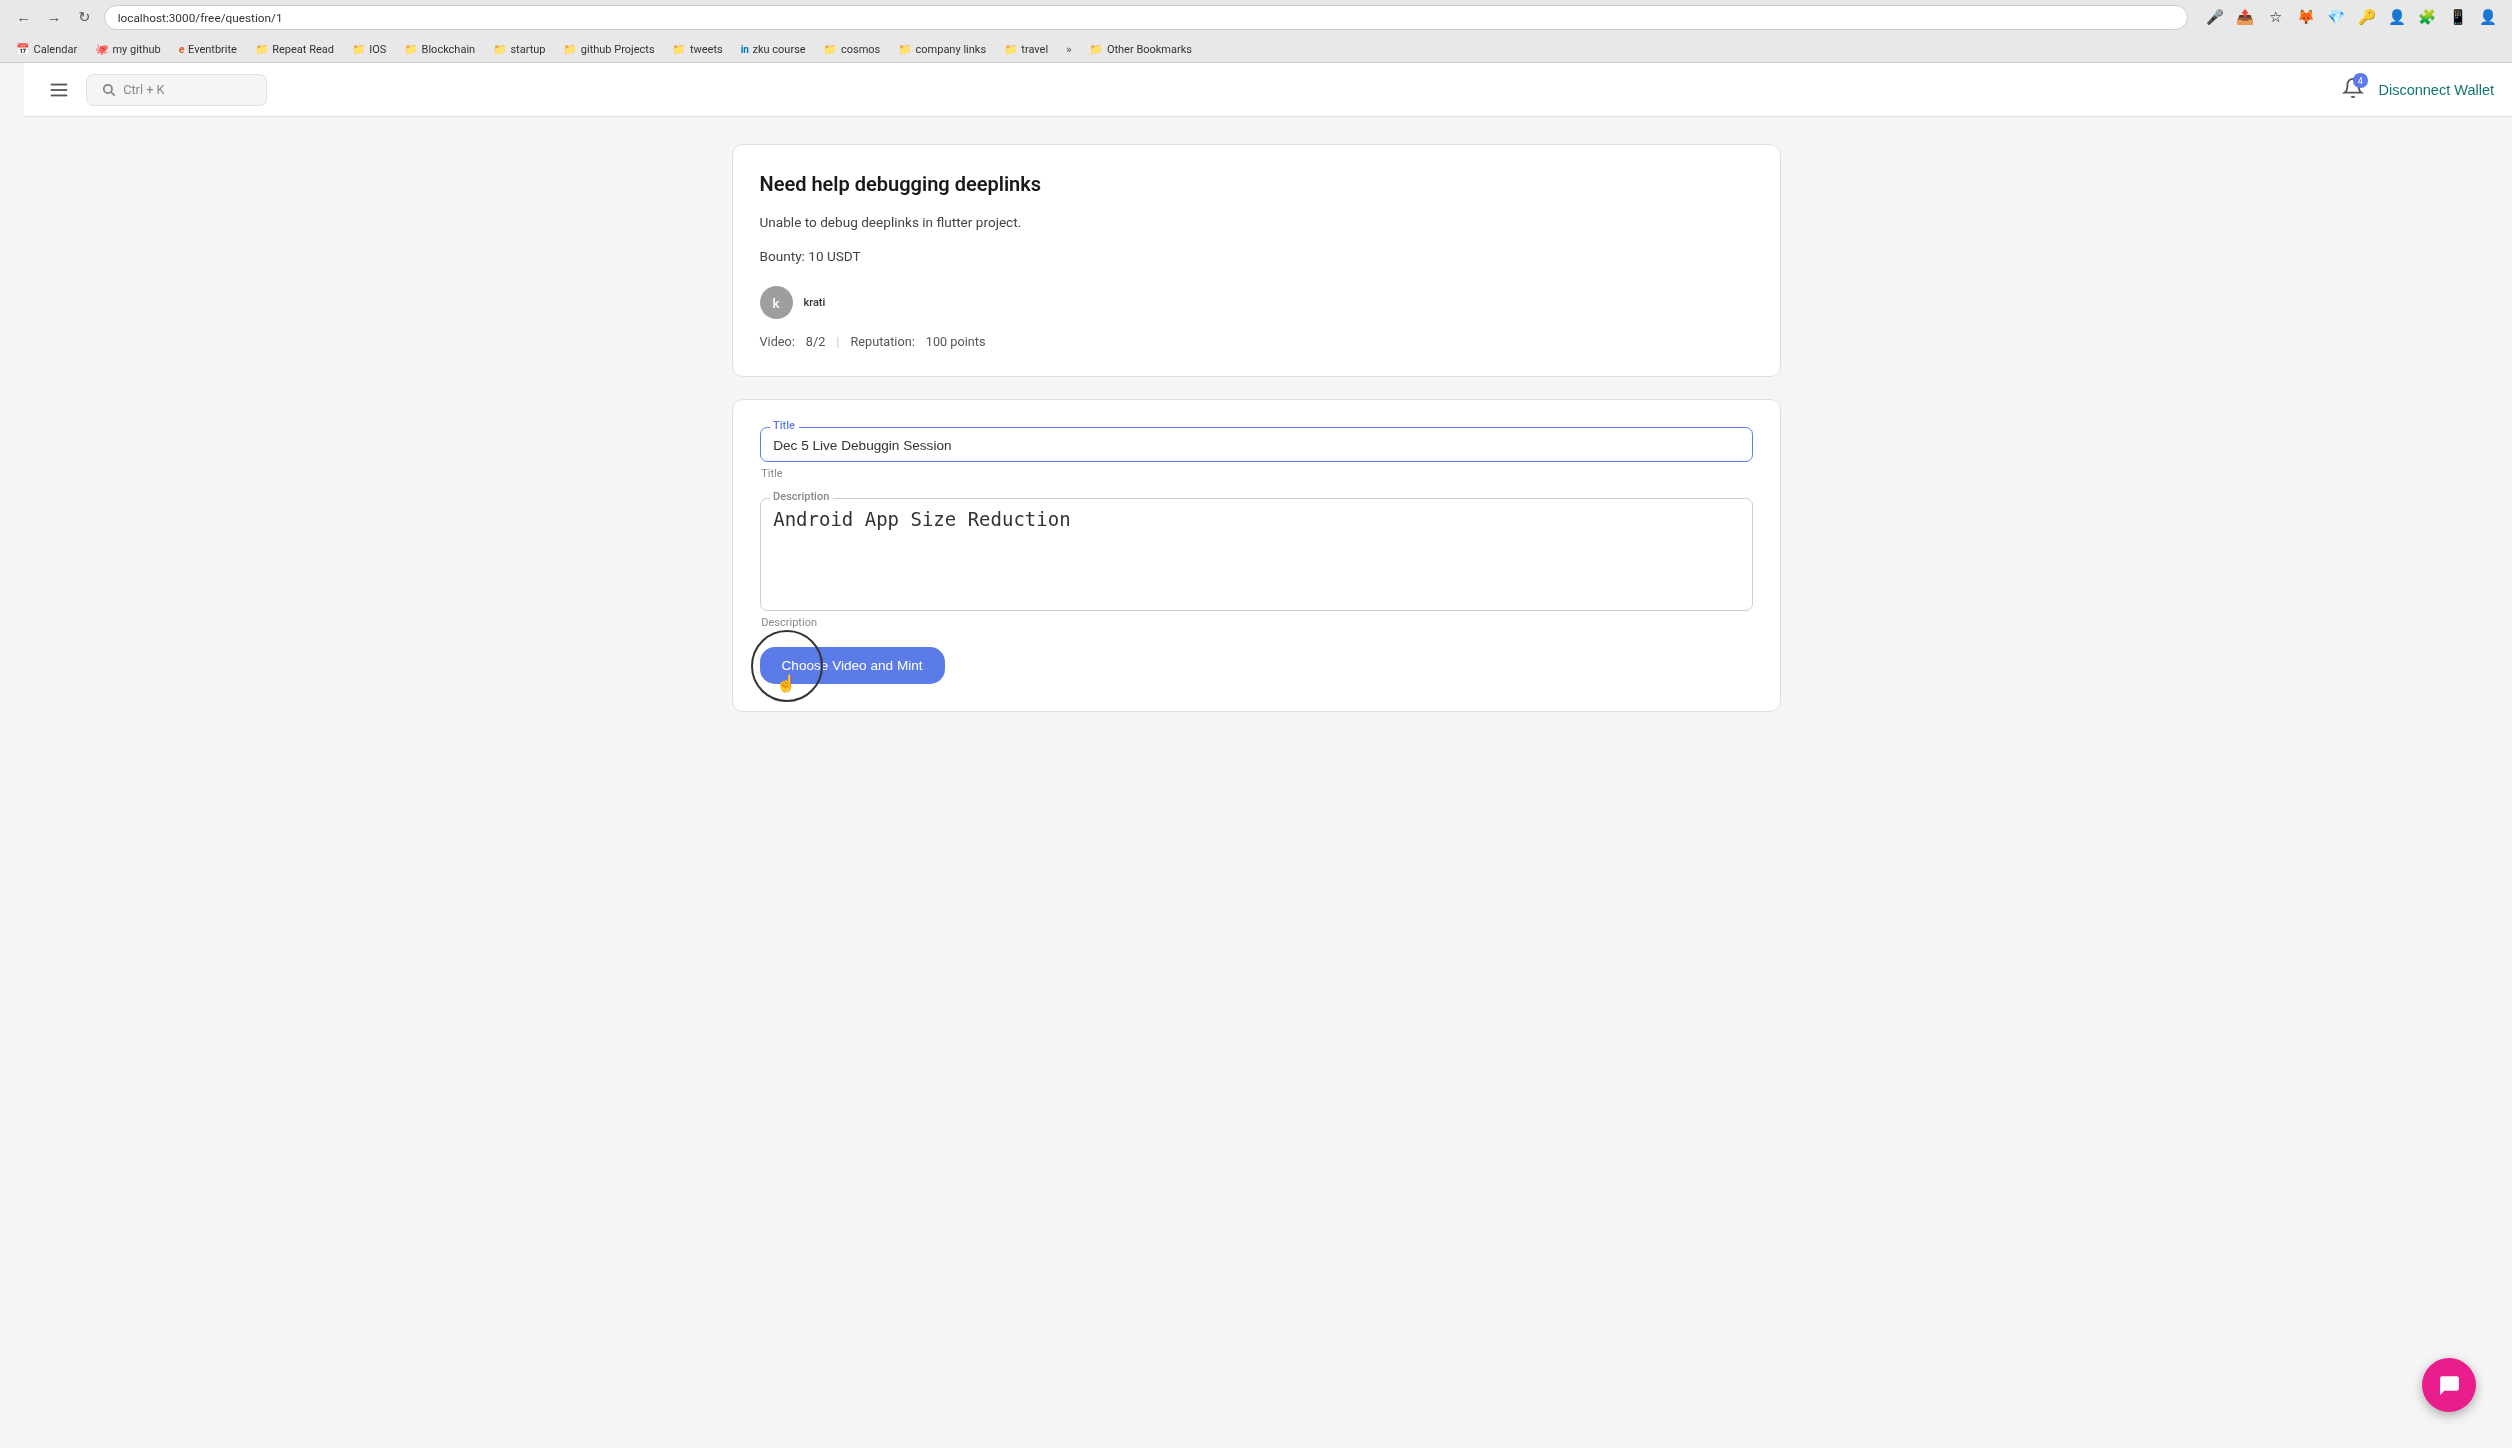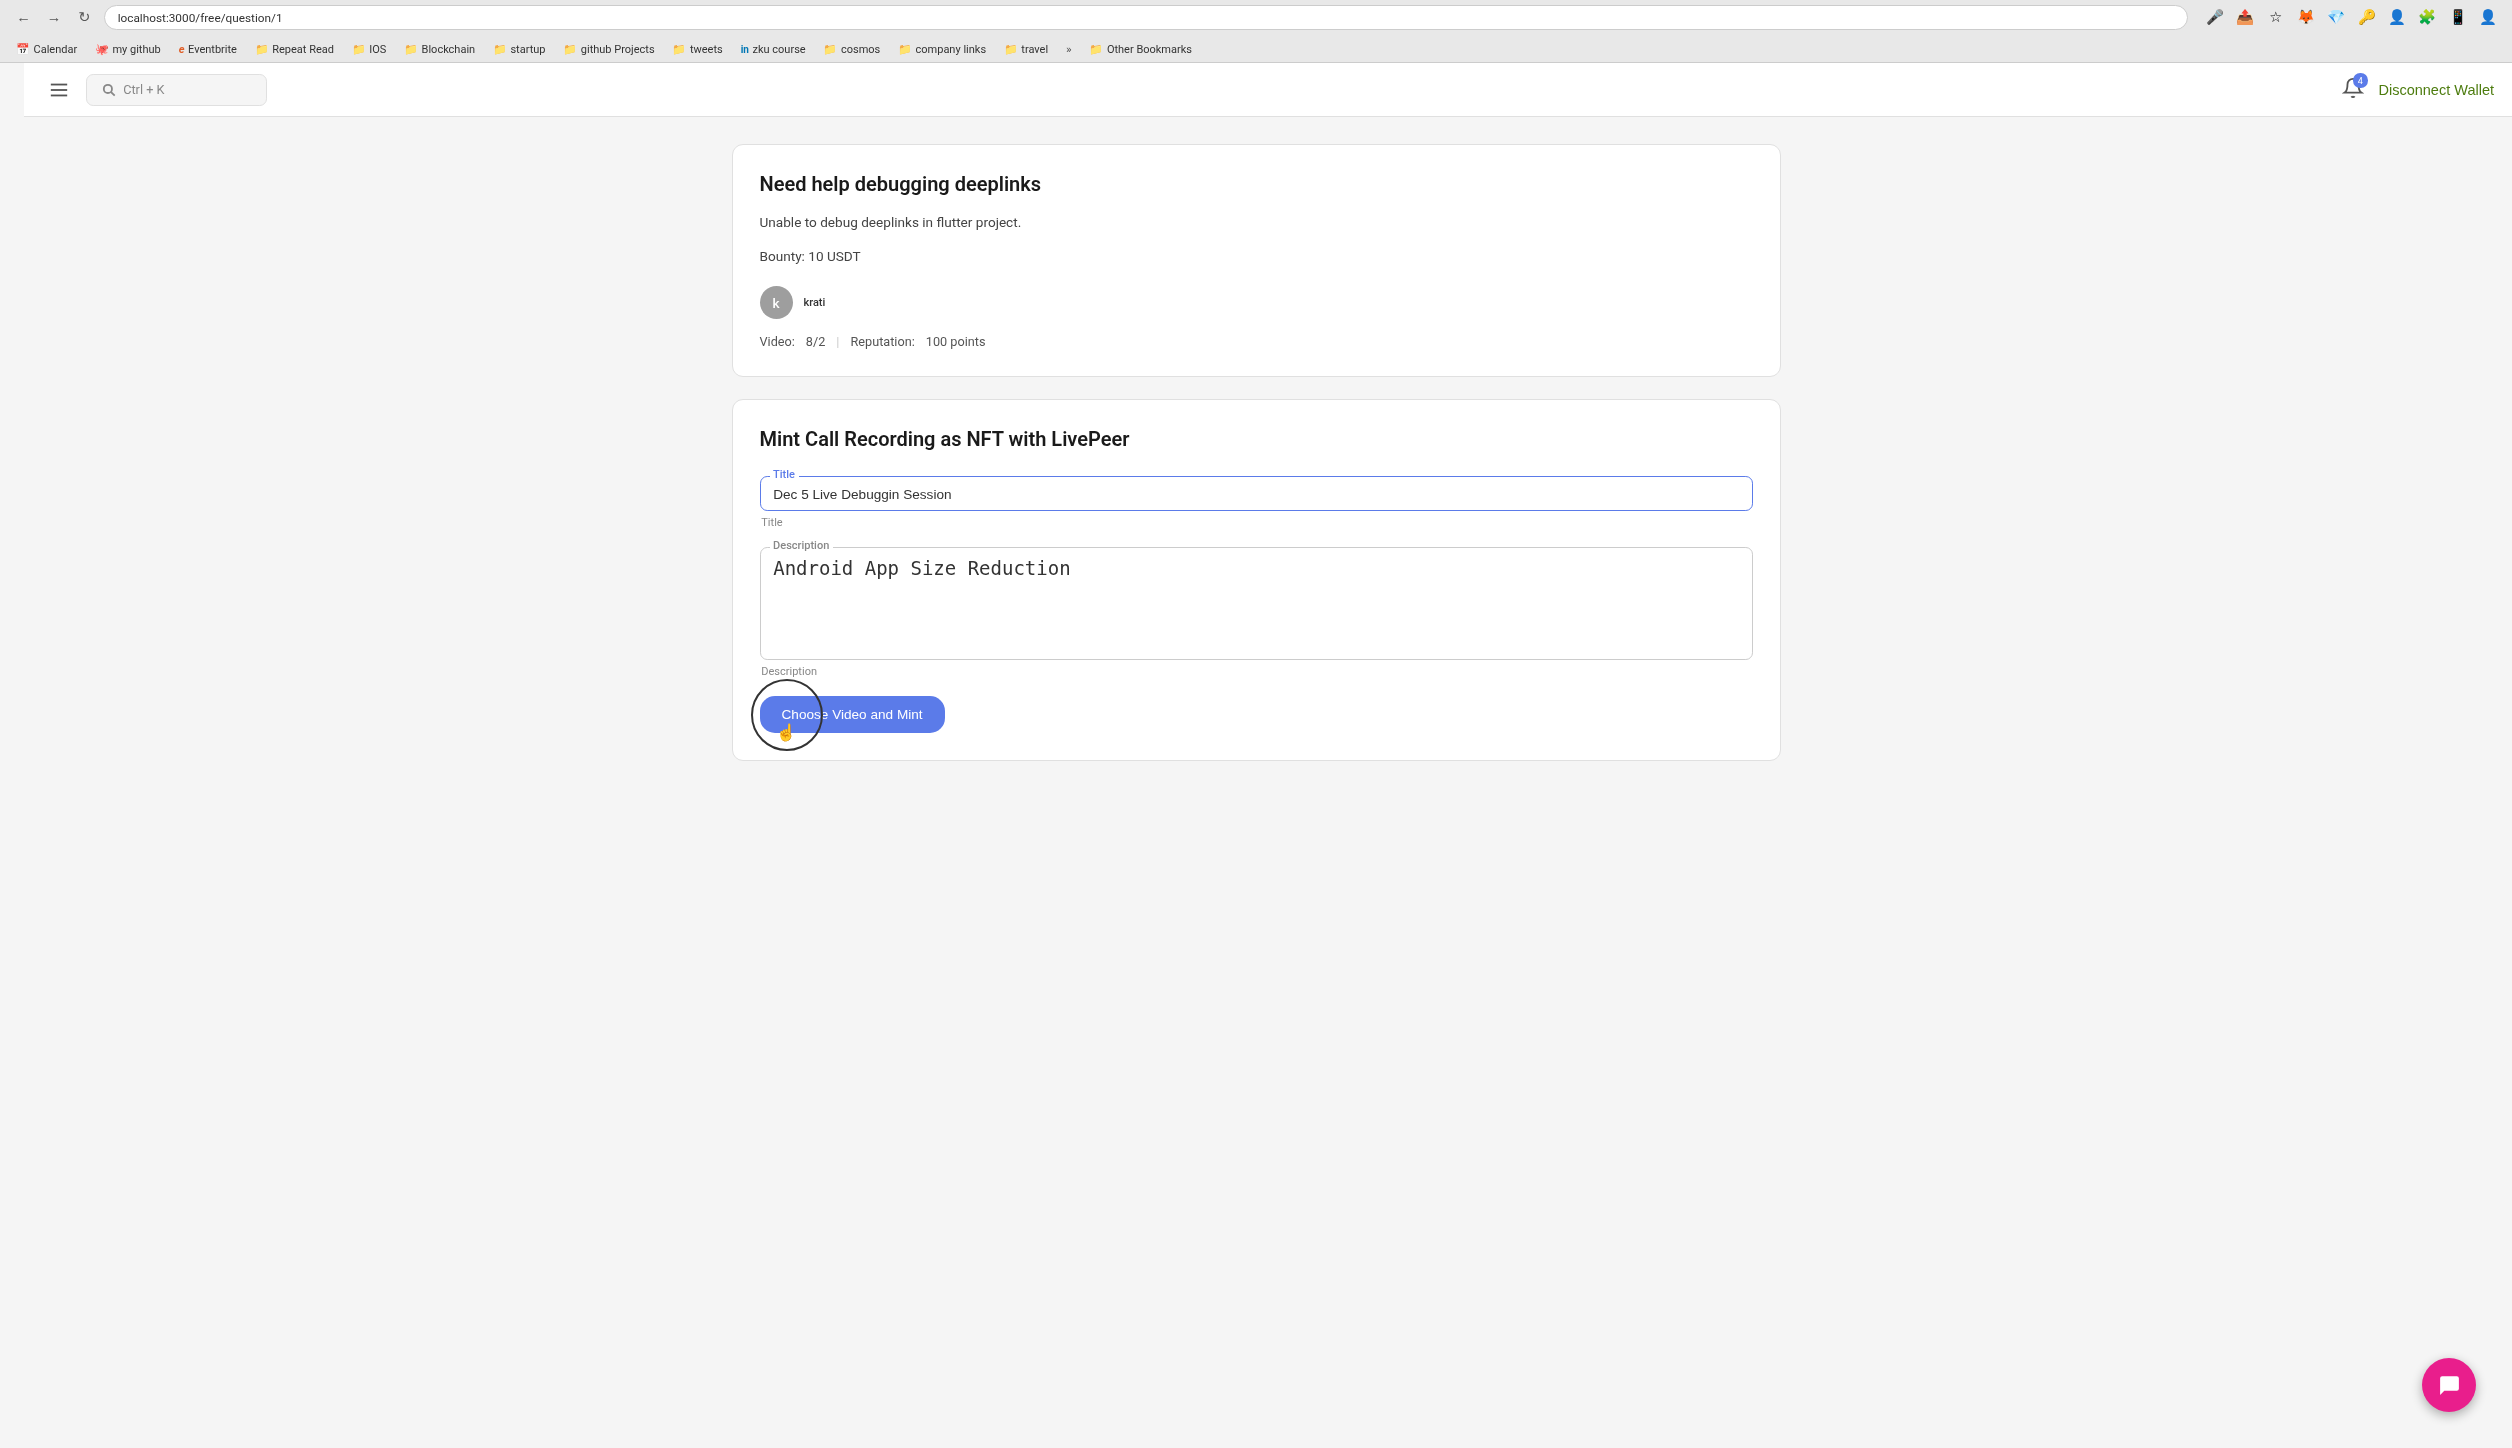--- a/index.html
+++ b/index.html
@@ -19,21 +19,21 @@
     .bookmarks-more { padding: 2.7px 7.2px; cursor: pointer; color: #555; font-size: 11.8px; }
 
     
     .app-header { background: white; border-bottom: 0.9px solid #e0e0e0; display: flex; align-items: center; padding: 0 18px; height: 54px; margin-left: 24px; }
     .menu-icon { width: 33px; height: 33px; display: flex; align-items: center; justify-content: center; cursor: pointer; color: #555; font-size: 18px; }
     .search-bar { margin-left: 11px; background: #f5f5f5; border: 0.9px solid #e0e0e0; border-radius: 7.2px; padding: 7.2px 14.5px; display: flex; align-items: center; gap: 7.2px; min-width: 181px; color: #888; font-size: 12.7px; cursor: text; }
     .header-right { margin-left: auto; display: flex; align-items: center; gap: 14.5px; }
     .notification-icon { position: relative; cursor: pointer; }
     .notification-icon svg { width: 22px; height: 22px; color: #555; }
     .notification-badge { position: absolute; top: -3.6px; right: -3.6px; background: #5b7be9; color: white; border-radius: 50%; width: 14.5px; height: 14.5px; font-size: 9px; display: flex; align-items: center; justify-content: center; }
-    .disconnect-btn { background: none; border: none; font-size: 14.5px; color: #4d7c0f; cursor: pointer; font-weight: 500; }
+    .disconnect-btn { background: none; border: none; font-size: 14.5px; color: #0f766e; cursor: pointer; font-weight: 500; }
 
     
     .main-content { max-width: 1085px; margin: 0 auto; padding: 27px 18px; }
 
     
     .question-card { background: white; border-radius: 11px; padding: 27px; margin-bottom: 22px; border: 0.9px solid #e0e0e0; }
     .question-title { font-size: 20px; font-weight: 600; color: #1a1a1a; margin-bottom: 18px; }
     .question-desc { font-size: 13.6px; color: #444; margin-bottom: 18px; }
     .question-bounty { font-size: 13.6px; color: #444; margin-bottom: 22px; }
     .user-info { display: flex; align-items: center; gap: 11px; margin-bottom: 14.5px; }
@@ -197,21 +197,20 @@
     <div class="user-stats">
       <span>Video:</span>
       <span>8/2</span>
       <span class="stat-separator">|</span>
       <span>Reputation:</span>
       <span>100 points</span>
     </div>
   </div>
 
   <div class="mint-card">
-    <h2 class="mint-title">Mint Call Recording as NFT with LivePeer</h2>
 
     
     <div class="form-group">
       <div class="field-wrapper">
         <span class="field-label">Title</span>
         <input class="form-input" type="text" value="Dec 5 Live Debuggin Session" style="">
       </div>
       <div class="field-label-bottom">Title</div>
     </div>
 

